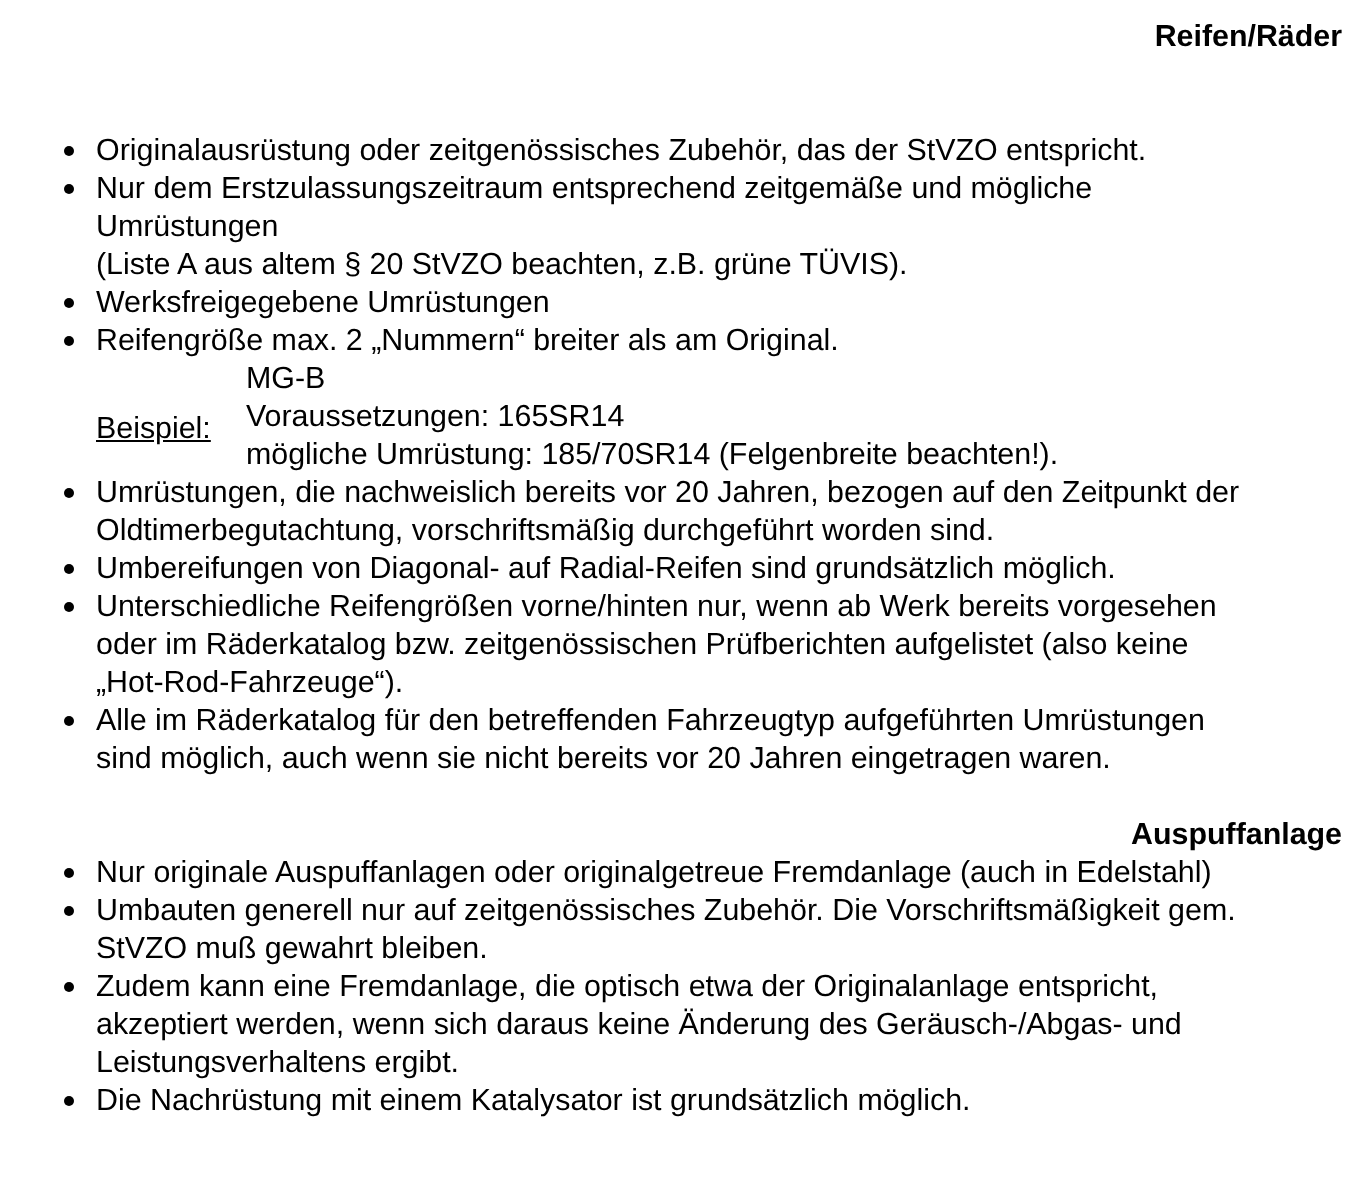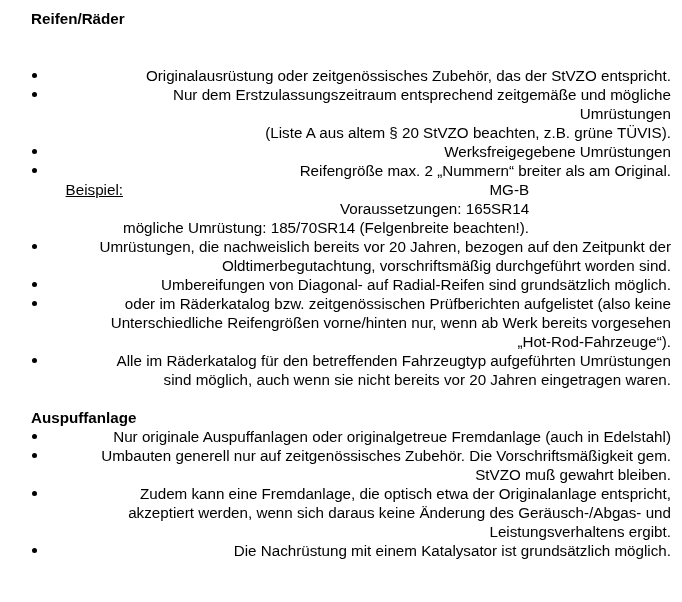--- a/index.html
+++ b/index.html
@@ -3,31 +3,31 @@
   <meta charset="utf-8">
   <style>
     html, body { margin: 0; padding: 0; background: #ffffff; }
     body {
       width: 682px; height: 602px; overflow: hidden;
       font-family: "Liberation Sans", sans-serif;
       font-size: 15.2px; color: #000000;
       position: relative;
     }
     .doc { position: absolute; left: 31px; top: 0; width: 640px; }
-    .heading { font-weight: bold; margin: 0; line-height: 19px; }
+    .heading { font-weight: bold; margin: 0; line-height: 19px; text-align: right; }
     .line { line-height: 19px; white-space: nowrap; }
     .gap { height: 19px; }
-    ul { list-style: none; margin: 0; padding: 0; text-align: right; }
+    ul { list-style: none; margin: 0; padding: 0; }
     li { position: relative; padding-left: 17px; line-height: 19px; }
     li .bullet {
       position: absolute; left: 1px; top: 7px;
       width: 5px; height: 5px; border-radius: 50%; background: #000;
     }
     .example { display: flex; }
-    .example .label { width: 75px; text-decoration: underline; }
+    .example .label { width: 75px; text-decoration: underline; margin-top: 25px; }
     .example .vals div { line-height: 19px; }
   </style>
 </head>
 <body>
 
 <div class="doc">
   <div style="height:9px"></div>
   <div class="heading">Reifen/Räder</div>
   <div class="gap"></div>
   <div class="gap"></div>
@@ -63,22 +63,22 @@
         <span class="bullet"></span>
       <div class="line">Umrüstungen, die nachweislich bereits vor 20 Jahren, bezogen auf den Zeitpunkt der</div>
       <div class="line">Oldtimerbegutachtung, vorschriftsmäßig durchgeführt worden sind.</div>
       </li>
     <li>
         <span class="bullet"></span>
       <div class="line">Umbereifungen von Diagonal- auf Radial-Reifen sind grundsätzlich möglich.</div>
       </li>
     <li>
         <span class="bullet"></span>
+      <div class="line">Unterschiedliche Reifengrößen vorne/hinten nur, wenn ab Werk bereits vorgesehen</div>
       <div class="line">oder im Räderkatalog bzw. zeitgenössischen Prüfberichten aufgelistet (also keine</div>
-      <div class="line">Unterschiedliche Reifengrößen vorne/hinten nur, wenn ab Werk bereits vorgesehen</div>
       <div class="line">„Hot-Rod-Fahrzeuge“).</div>
       </li>
     <li>
         <span class="bullet"></span>
       <div class="line">Alle im Räderkatalog für den betreffenden Fahrzeugtyp aufgeführten Umrüstungen</div>
       <div class="line">sind möglich, auch wenn sie nicht bereits vor 20 Jahren eingetragen waren.</div>
       </li>
   </ul>
 
   <div class="gap"></div>

